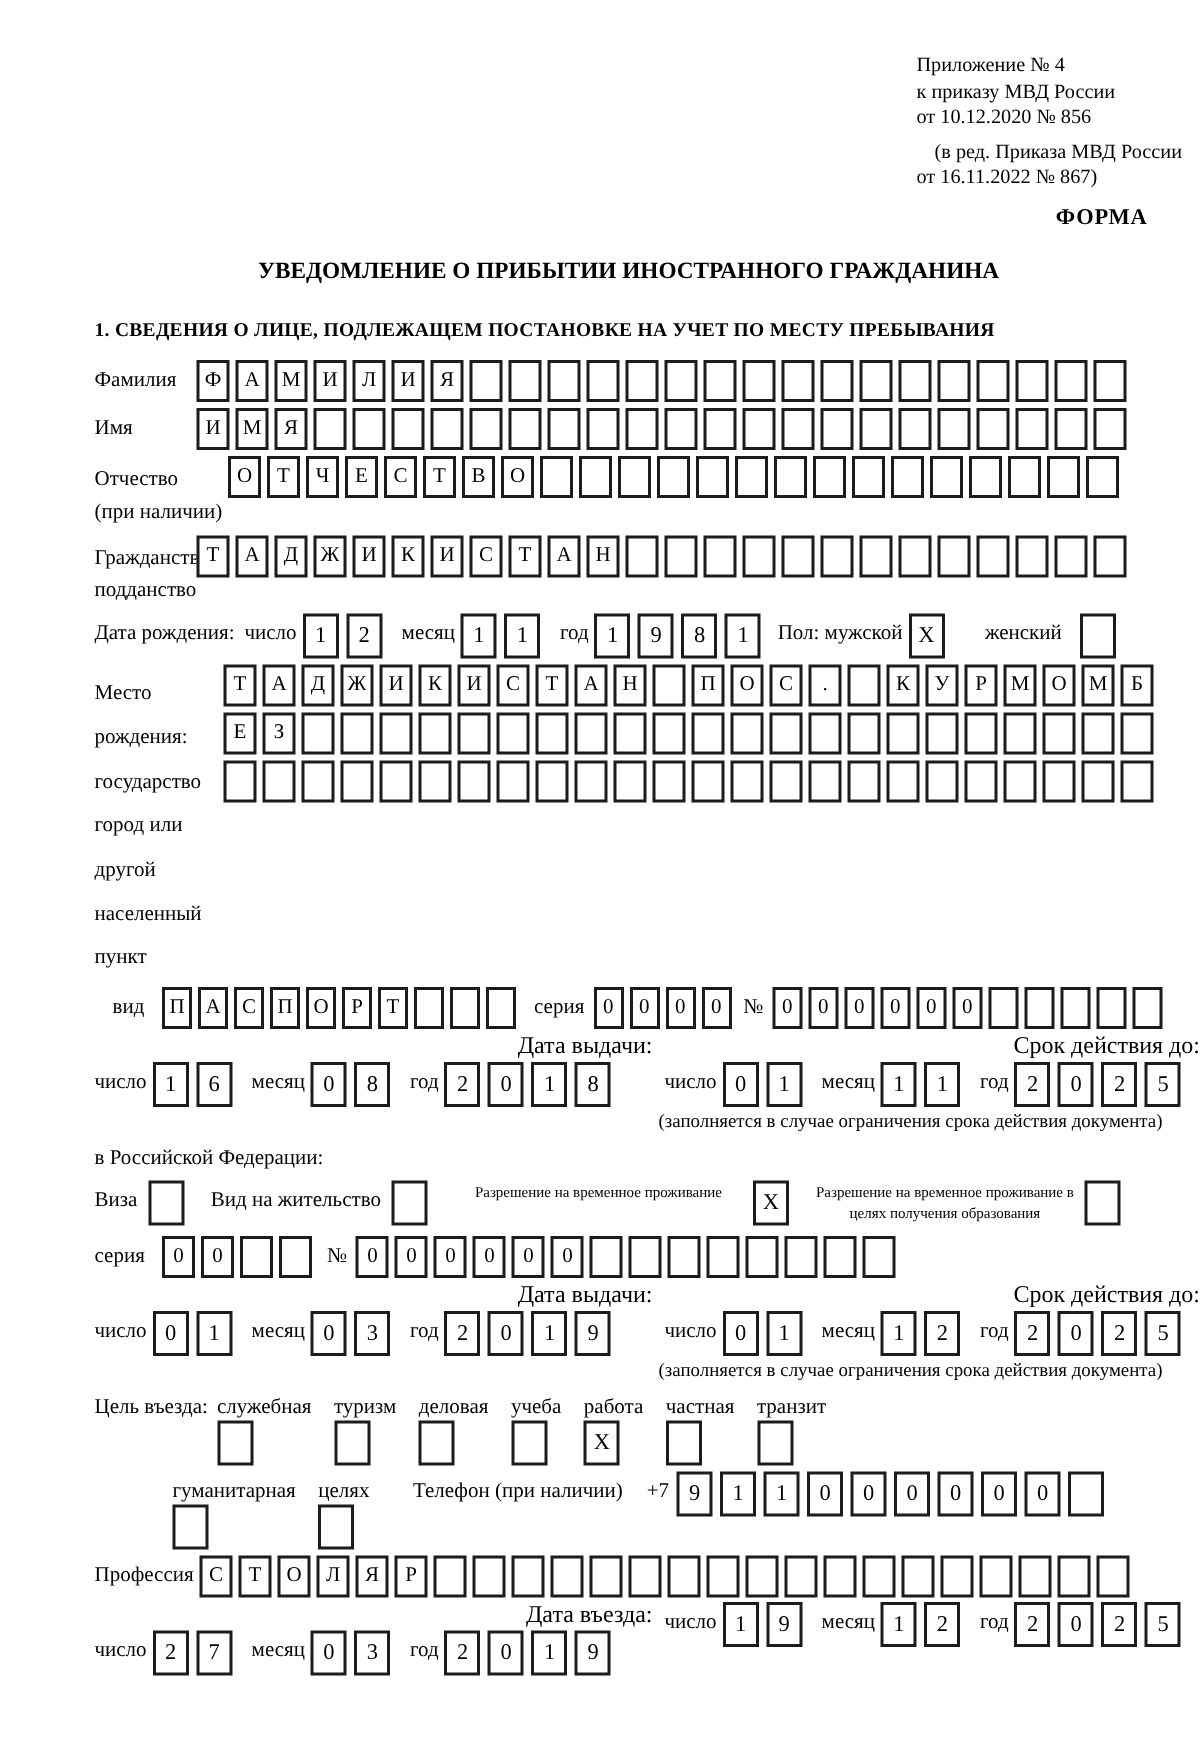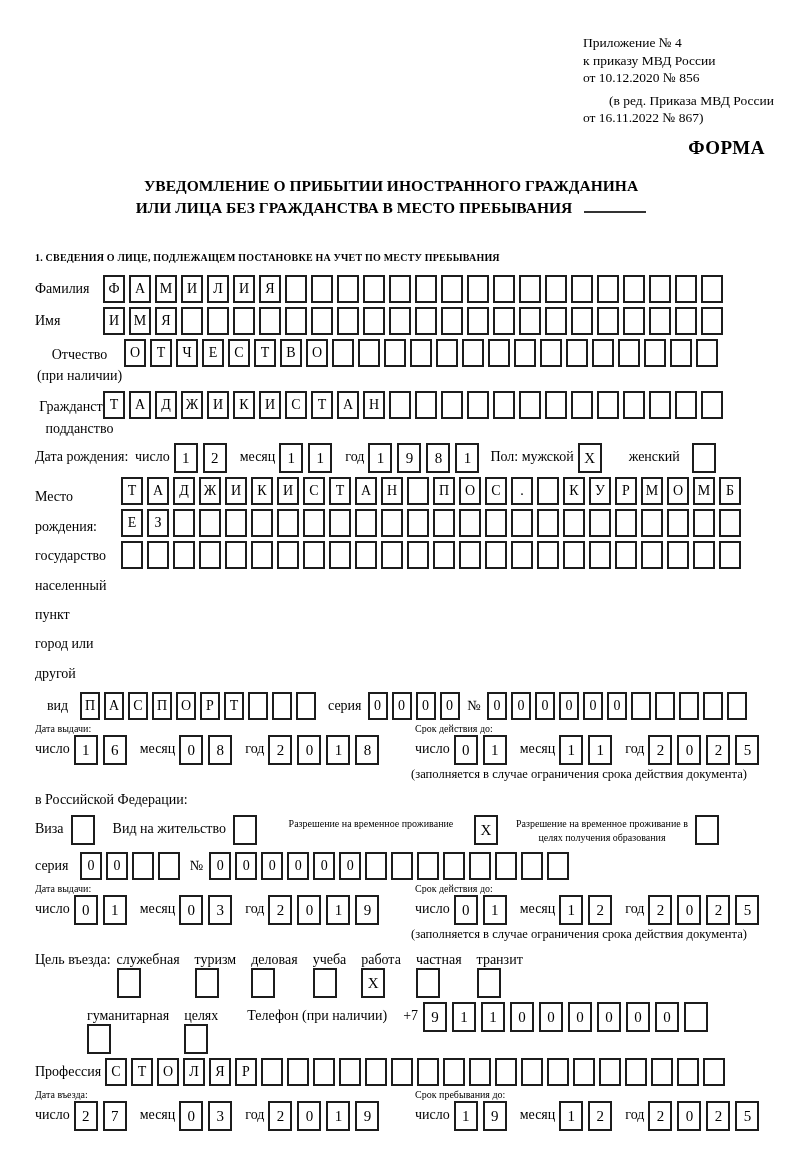--- a/index.html
+++ b/index.html
@@ -1,53 +1,53 @@
 <!DOCTYPE html>
 <html><head>
 <meta charset="utf-8">
 <style>
   * { margin:0; padding:0; box-sizing:border-box; }
   html,body { background:#fff; }
   body { font-family:"Liberation Serif", serif; color:#000; }
-  .page { width:800px; height:1163px; overflow:hidden; padding:34px 0 0 35px; position:relative; background:#fff; }
+  .page { width:800px; height:1163px; overflow:hidden; padding:34px 0 0 63px; position:relative; background:#fff; }
 
   .appendix { margin-left:548px; font-size:13.5px; line-height:1.3; }
   .appendix .gap { margin-top:5px;text-align:center; }
-  .forma { text-align:right; margin-right:35px; font-weight:bold; font-size:19px; margin-top:10px; letter-spacing:.5px; }
+  .forma { text-align:right; margin-right:35px; font-weight:bold; font-size:15px; margin-top:10px; letter-spacing:.5px; }
 
   .title { text-align:center; font-weight:bold; font-size:15.5px; line-height:1.45; margin-top:16px; width:712px; }
   .blank-line { display:inline-block; width:62px; border-bottom:2px solid #333; margin-left:12px; vertical-align:baseline; }
 
-  .section-heading { font-weight:bold; font-size:10px; margin-top:32px; letter-spacing:.2px; }
+  .section-heading { font-weight:bold; font-size:13px; margin-top:20px; letter-spacing:.2px; }
 
   .row { display:flex; align-items:flex-start; margin-top:4px; }
   .lbl { font-size:14px; padding-top:5px; flex-shrink:0; line-height:1.3; }
   .lbl2 { font-size:14px; line-height:1.55; padding-top:5px; flex-shrink:0; }
 
   .boxes { display:flex; flex-wrap:nowrap; align-items:flex-start; }
   .cell { display:inline-block; width:22px; height:28px; border:2px solid #1c1c1c; margin-right:4px; text-align:center;
           font-size:14px; line-height:24px; flex-shrink:0; background:#fff; }
   .cell { width:22px; } 
   .boxes .cell { width:22px; }
   .big .cell { width:24px; height:30px; line-height:26px; font-size:15px; margin-right:5px; }
   .c24 .cell { width:20px; margin-right:4px; }
 
-  .w68 { width:68px; } .w89 { width:89px;text-align:center; } .w86 { width:86px; } .w100 { width:100px; }
+  .w68 { width:68px; } .w89 { width:89px; } .w86 { width:86px; } .w100 { width:100px; }
   .w70 { width:70px; } .w45 { width:45px; }
 
   .dategrp { display:flex; align-items:flex-start; }
   .dlbl { font-size:14px; padding-top:6px; margin-right:4px; flex-shrink:0; }
   .dlbl.after { margin-left:8px; }
 
   .doc-heading { text-align:center; font-weight:bold; font-size:14px; margin-top:4px; width:712px; }
 
   .two-col { display:flex; margin-top:3px; }
   .col-l { width:372px; flex-shrink:0; }
   .col-r { flex:1; padding-left:8px; }
-  .center-lbl { text-align:left; font-size:10px; margin-bottom:1px; }
+  .center-lbl { text-align:right; font-size:16px; margin-bottom:1px; }
   .note-line { text-align:right; font-size:12.6px; margin-top:2px; width:712px; }
 
   .intro { font-size:14px; margin-top:7px; line-height:1.6; }
 
   .optrow { display:flex; align-items:flex-start; margin-top:3px; }
   .optpair { display:flex; align-items:flex-start; margin-right:13px; }
   .optpair .olbl { font-size:14px; padding-top:6px; margin-right:7px; }
   .opt-multi { width:192px; text-align:center; font-size:10px; line-height:1.4; padding-top:2px; margin-right:7px; }
   .opt-multi.narrow { width:172px; }
 
@@ -68,21 +68,20 @@
     <div>Приложение № 4</div>
     <div>к приказу МВД России</div>
     <div>от 10.12.2020 № 856</div>
     <div class="gap">(в ред. Приказа МВД России</div>
     <div>от 16.11.2022 № 867)</div>
   </div>
   <div class="forma">ФОРМА</div>
 
   <div class="title">
     <div>УВЕДОМЛЕНИЕ О ПРИБЫТИИ ИНОСТРАННОГО ГРАЖДАНИНА</div>
-    <div><span>ИЛИ ЛИЦА БЕЗ ГРАЖДАНСТВА В МЕСТО ПРЕБЫВАНИЯ</span><span class="blank-line"></span></div>
   </div>
 
   <div class="section-heading">1. СВЕДЕНИЯ О ЛИЦЕ, ПОДЛЕЖАЩЕМ ПОСТАНОВКЕ НА УЧЕТ ПО МЕСТУ ПРЕБЫВАНИЯ</div>
 
   <div class="row" style="margin-top:12px">
     <div class="lbl w68">Фамилия</div>
     <div class="boxes">
         <span class="cell">Ф</span>
         <span class="cell">А</span>
         <span class="cell">М</span>
@@ -231,22 +230,22 @@
     <span class="dlbl" style="margin-left:22px">женский</span>
     <span class="boxes big" style="margin-left:8px">
         <span class="cell"></span>
       </span>
   </div>
 
   <div class="row">
     <div class="lbl2 w86" style="line-height:2.1">
       <div>Место рождения:</div>
       <div>государство</div>
+      <div>город или другой</div>
       <div>населенный пункт</div>
-      <div>город или другой</div>
     </div>
     <div class="stack">
       <div class="boxes">
           <span class="cell">Т</span>
           <span class="cell">А</span>
           <span class="cell">Д</span>
           <span class="cell">Ж</span>
           <span class="cell">И</span>
           <span class="cell">К</span>
           <span class="cell">И</span>
@@ -637,21 +636,20 @@
         <span class="dlbl after">год</span>
         <span class="boxes big">
             <span class="cell">2</span>
             <span class="cell">0</span>
             <span class="cell">1</span>
             <span class="cell">9</span>
           </span>
       </div>
     </div>
     <div class="col-r">
-      <div class="center-lbl">Срок пребывания до:</div>
       <div class="dategrp">
         <span class="dlbl">число</span>
         <span class="boxes big">
             <span class="cell">1</span>
             <span class="cell">9</span>
           </span>
         <span class="dlbl after">месяц</span>
         <span class="boxes big">
             <span class="cell">1</span>
             <span class="cell">2</span>

